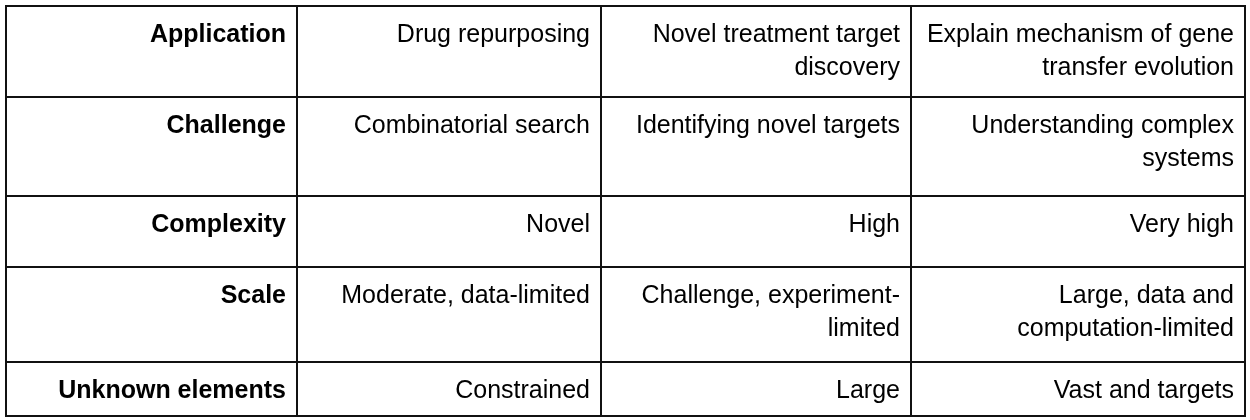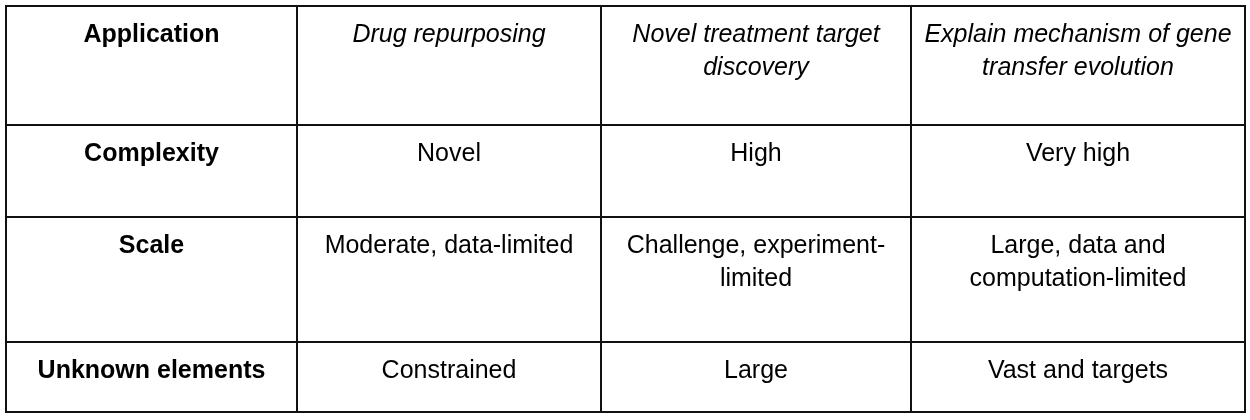--- a/index.html
+++ b/index.html
@@ -27,38 +27,37 @@
     top: 5px;
     width: 1239px;
     height: 408px;
     border-collapse: collapse;
     table-layout: fixed;
     background: #ffffff;
   }
   table.compare-table td {
     border: 2px solid #111111;
     vertical-align: top;
-    text-align: center;
+    text-align: right;
     padding: 10px 10px 0 10px;
     box-sizing: border-box;
     color: #000000;
     font-size: 25px;
     line-height: 1.32;
   }
   col.c-label { width: 291px; }
   col.c-1     { width: 304px; }
   col.c-2     { width: 310px; }
   col.c-3     { width: 334px; }
 
   td.row-label {
     font-weight: bold;
     font-size: 25px;
   }
   tr.header-row td.value-cell {
-    font-style: italic;
   }
   tr.r-application { height: 91px; }
   tr.r-challenge   { height: 99px; }
   tr.r-complexity  { height: 71px; }
   tr.r-scale       { height: 95px; }
   tr.r-unknown     { height: 54px; }
 
   .cell-text {
     display: block;
   }
@@ -85,20 +84,34 @@
           <span class="cell-text">Drug repurposing</span>
         </td>
         <td class="value-cell">
           <span class="cell-text">Novel treatment target discovery</span>
         </td>
         <td class="value-cell">
           <span class="cell-text">Explain mechanism of gene transfer evolution</span>
         </td>
       </tr>
 
+      <tr class="r-challenge">
+        <td class="row-label">
+          <span class="cell-text">Challenge</span>
+        </td>
+        <td class="value-cell">
+          <span class="cell-text">Combinatorial search</span>
+        </td>
+        <td class="value-cell">
+          <span class="cell-text">Identifying novel targets</span>
+        </td>
+        <td class="value-cell">
+          <span class="cell-text">Understanding complex systems</span>
+        </td>
+      </tr>
 
       <tr class="r-complexity">
         <td class="row-label">
           <span class="cell-text">Complexity</span>
         </td>
         <td class="value-cell">
           <span class="cell-text">Novel</span>
         </td>
         <td class="value-cell">
           <span class="cell-text">High</span>

